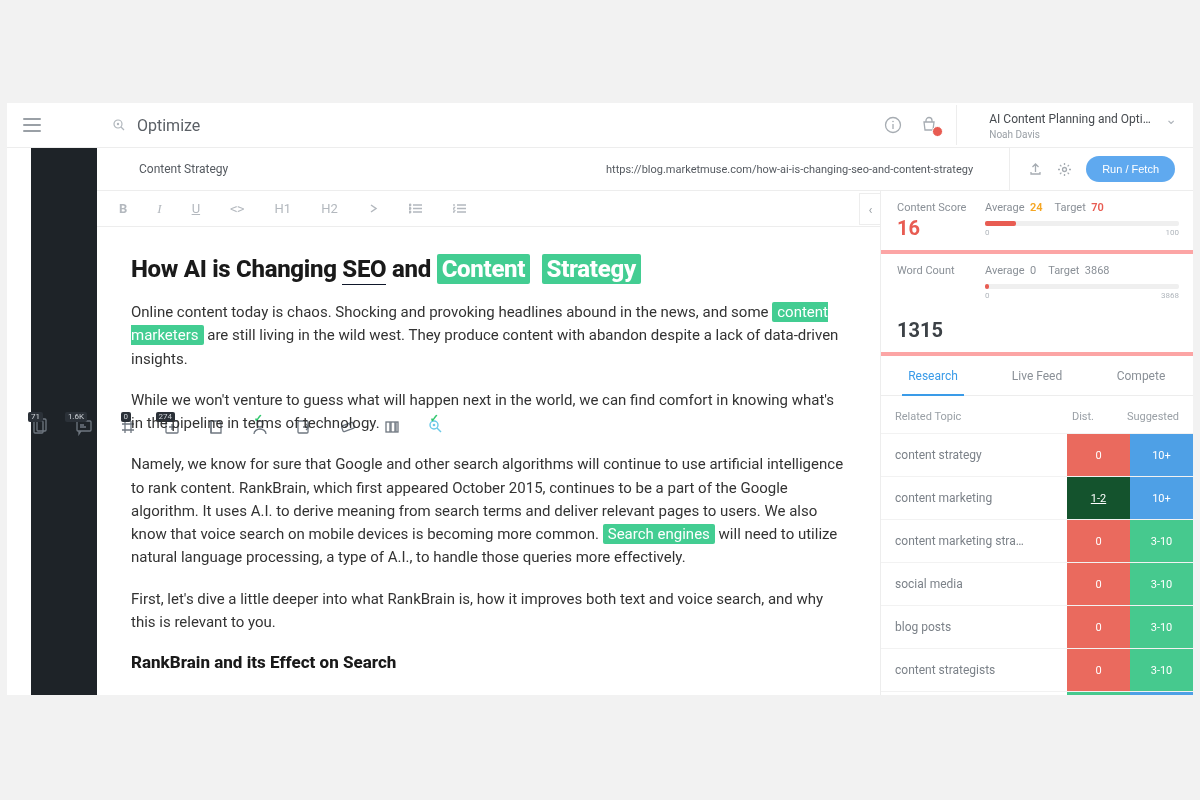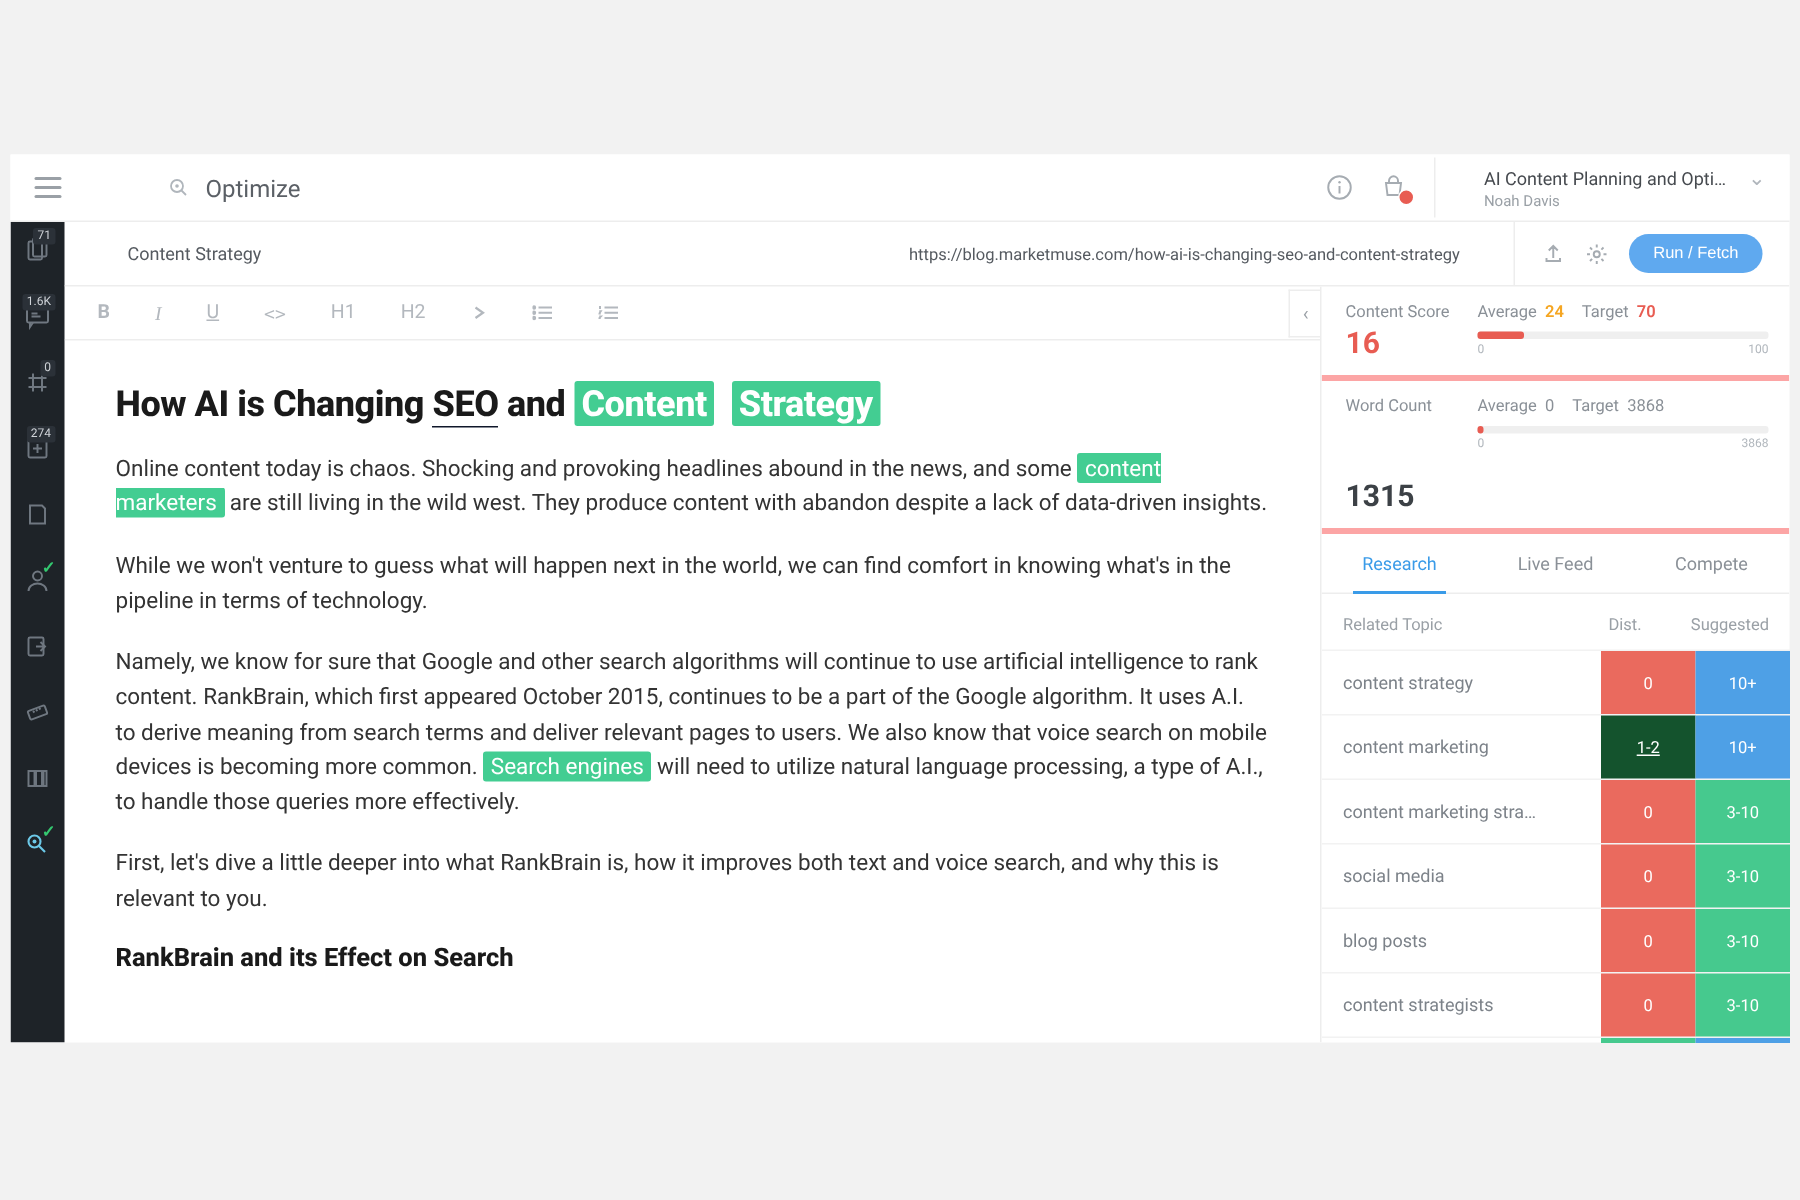--- a/index.html
+++ b/index.html
@@ -17,21 +17,21 @@
 .cart-badge { position: absolute; bottom: -3px; right: -5px; width: 11px; height: 11px; background: #e85c52; border-radius: 50%; border: 1.5px solid #fff; }
 .divider-v { width: 1px; height: 40px; background: #ededed; }
 .project-block { display: flex; flex-direction: column; padding-left: 14px; min-width: 186px; }
 .project-title-row { display: flex; align-items: center; gap: 6px; }
 .project-title { font-size: 12px; color: #464a4f; white-space: nowrap; overflow: hidden; text-overflow: ellipsis; max-width: 170px; }
 .project-user { font-size: 10px; color: #9aa0a6; margin-top: 2px; }
 .chev { color: #b0b6bc; font-size: 14px; }
 
 .body { flex: 1; display: flex; border-top: 1px solid #ededed; overflow: hidden; }
 
-.leftnav { width: 36px; background: #1e2328; display: flex; flex-direction: column; align-items: center; padding-top: 10px; gap: 26px; }
+.leftnav { width: 66px; background: #1e2328; display: flex; flex-direction: row; align-items: center; padding-top: 10px; gap: 26px; margin-left: 24px; }
 .nav-item { position: relative; color: #6f7780; cursor: pointer; display: flex; align-items: center; justify-content: center; width: 100%; }
 .nav-item.active { color: #6cc9e8; }
 .nav-badge { position: absolute; top: -6px; right: 6px; background: #2b3138; color: #cfd3d8; font-size: 8px; padding: 1px 3px; border-radius: 2px; line-height: 1.1; }
 .nav-check { position: absolute; top: -6px; right: 6px; color: #34c870; font-size: 11px; font-weight: bold; }
 
 .main { flex: 1; display: flex; flex-direction: column; overflow: hidden; }
 .subheader { height: 43px; display: flex; align-items: center; border-bottom: 1px solid #ededed; }
 .topic-label { flex: 1; padding-left: 42px; font-size: 12px; color: #555a60; }
 .url-label { flex: 1; font-size: 11px; color: #555a60; text-align: right; padding-right: 36px; }
 .actions { display: flex; align-items: center; gap: 14px; padding: 0 18px; border-left: 1px solid #ededed; height: 100%; }

